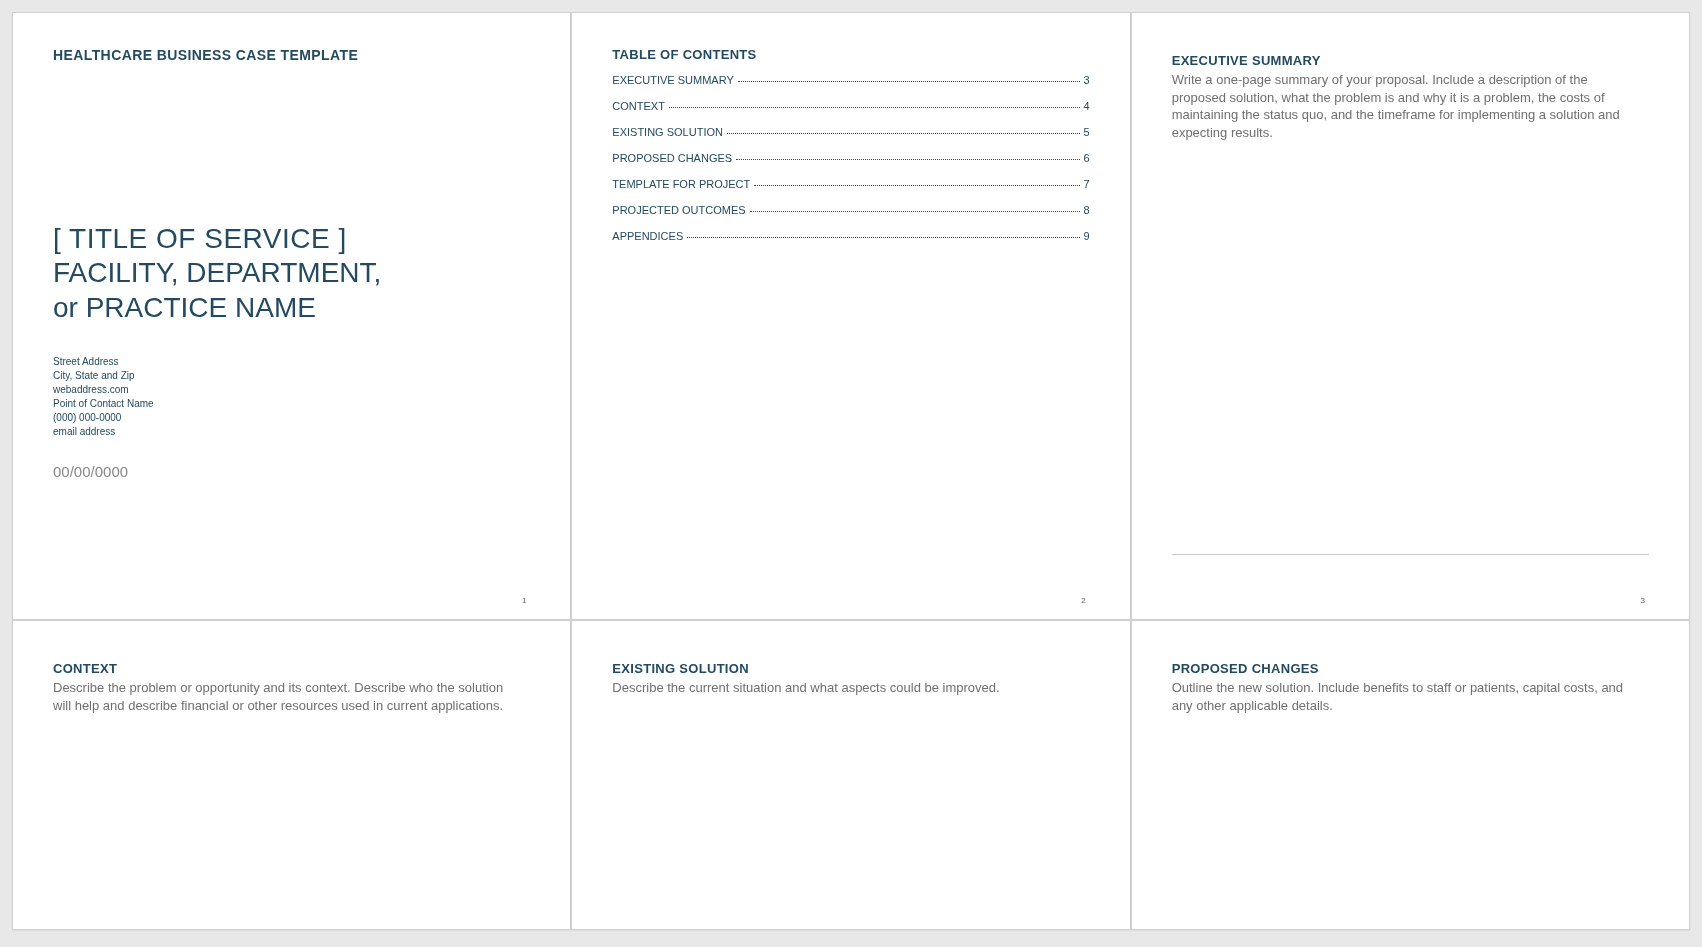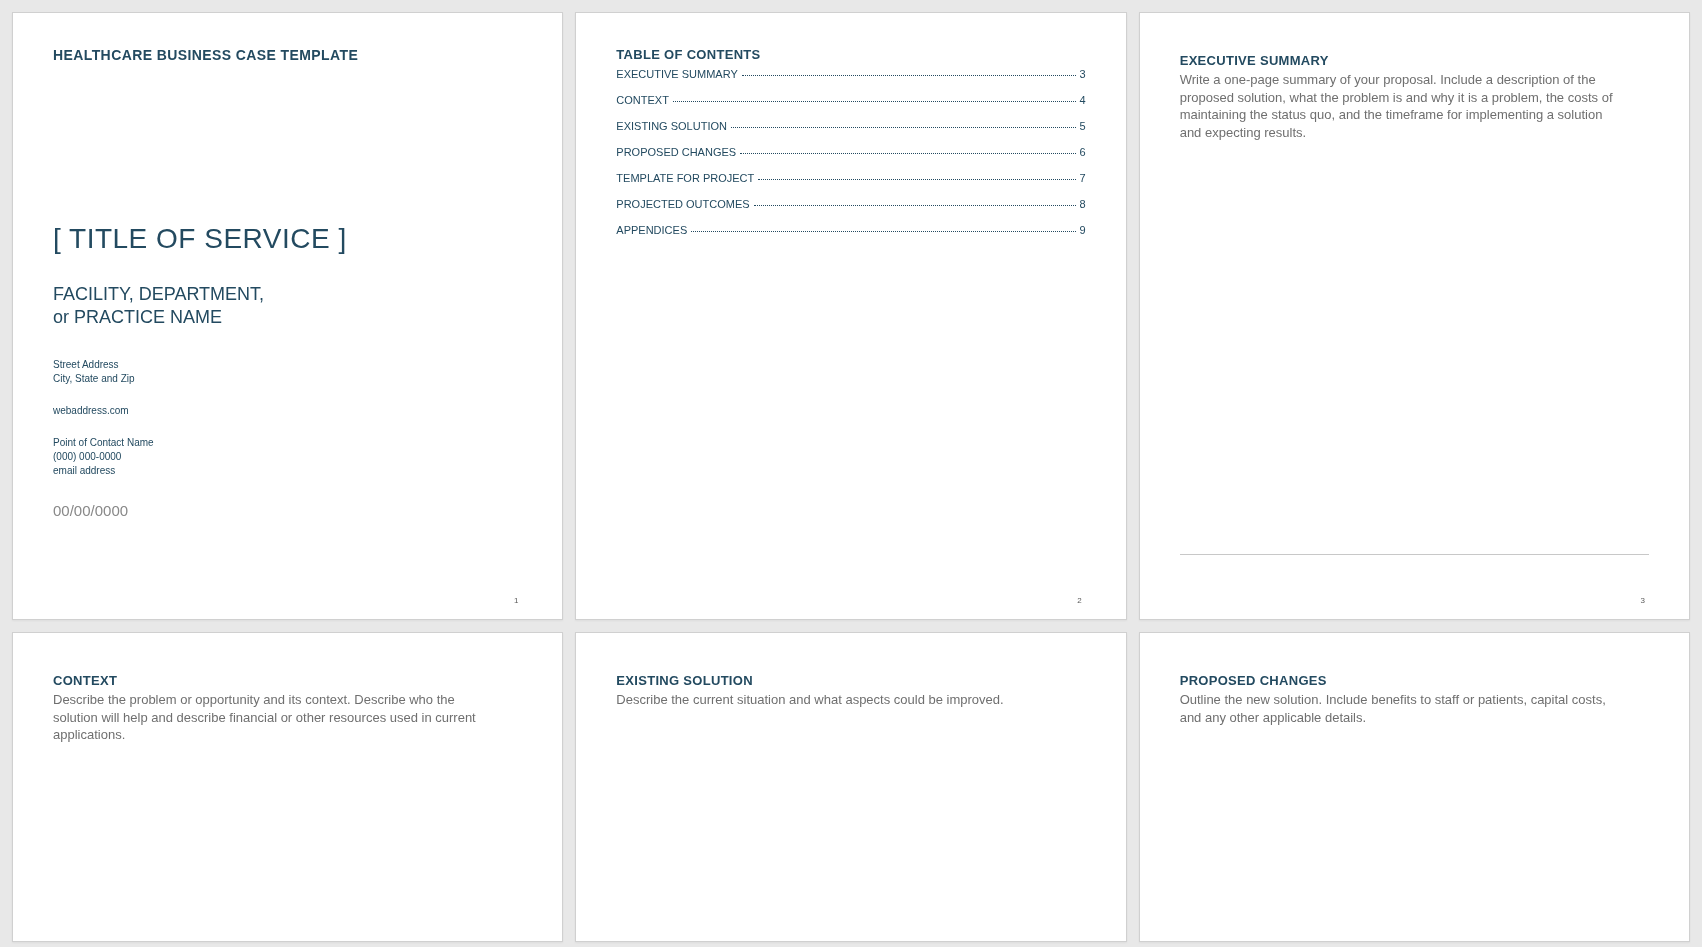--- a/index.html
+++ b/index.html
@@ -5,21 +5,20 @@
   * { margin: 0; padding: 0; box-sizing: border-box; }
   body {
     background: #e8e8e8;
     font-family: "Century Gothic", "CenturyGothic", Futura, sans-serif;
     padding: 12px;
     width: 1702px;
   }
   .pages-grid {
     display: grid;
     grid-template-columns: repeat(3, 1fr);
-    gap: 12px;
   }
   .page {
     background: #fff;
     border: 1px solid #d0d0d0;
     box-shadow: 0 1px 2px rgba(0,0,0,0.05);
     position: relative;
     padding: 34px 40px 28px 40px;
     height: 608px;
     display: flex;
     flex-direction: column;
@@ -43,43 +42,42 @@
   }
   .spacer-title { height: 160px; }
   .service-title {
     color: #234a60;
     font-size: 28px;
     font-weight: 400;
     letter-spacing: 0.5px;
   }
   .facility-line {
     color: #234a60;
-    font-size: 18px;
+    font-size: 28px;
     line-height: 1.25;
-    margin-top: 28px;
   }
   .addr-block {
     color: #234a60;
     font-size: 10px;
     line-height: 1.4;
     margin-top: 30px;
   }
-  .addr-block .grp { margin-top: 18px; }
+  .addr-block .grp { }
   .date-line {
     color: #888;
     font-size: 15px;
     margin-top: 24px;
   }
   
   .toc-heading {
     color: #234a60;
     font-weight: bold;
     font-size: 13px;
     letter-spacing: 0.3px;
-    margin-bottom: 6px;
+    margin-bottom: 12px;
   }
   .toc-row {
     display: flex;
     align-items: baseline;
     font-size: 11px;
     color: #234a60;
     margin-bottom: 14px;
   }
   .toc-label { white-space: nowrap; }
   .toc-dots {

